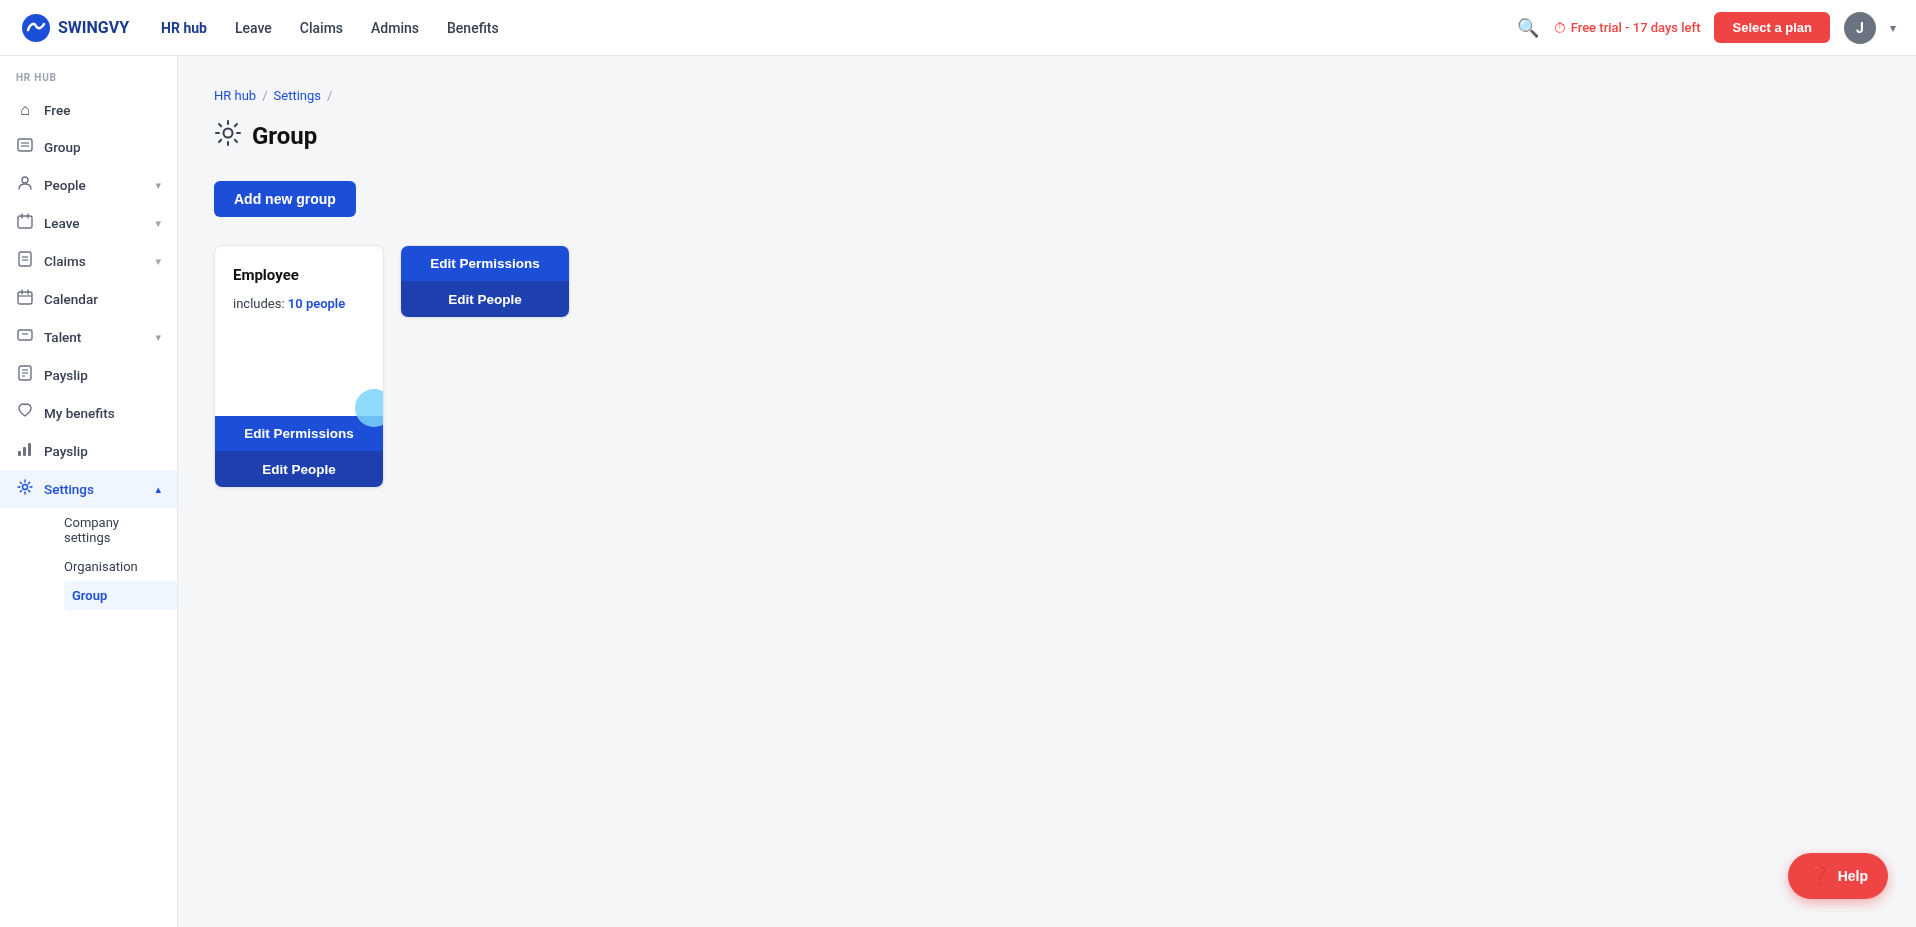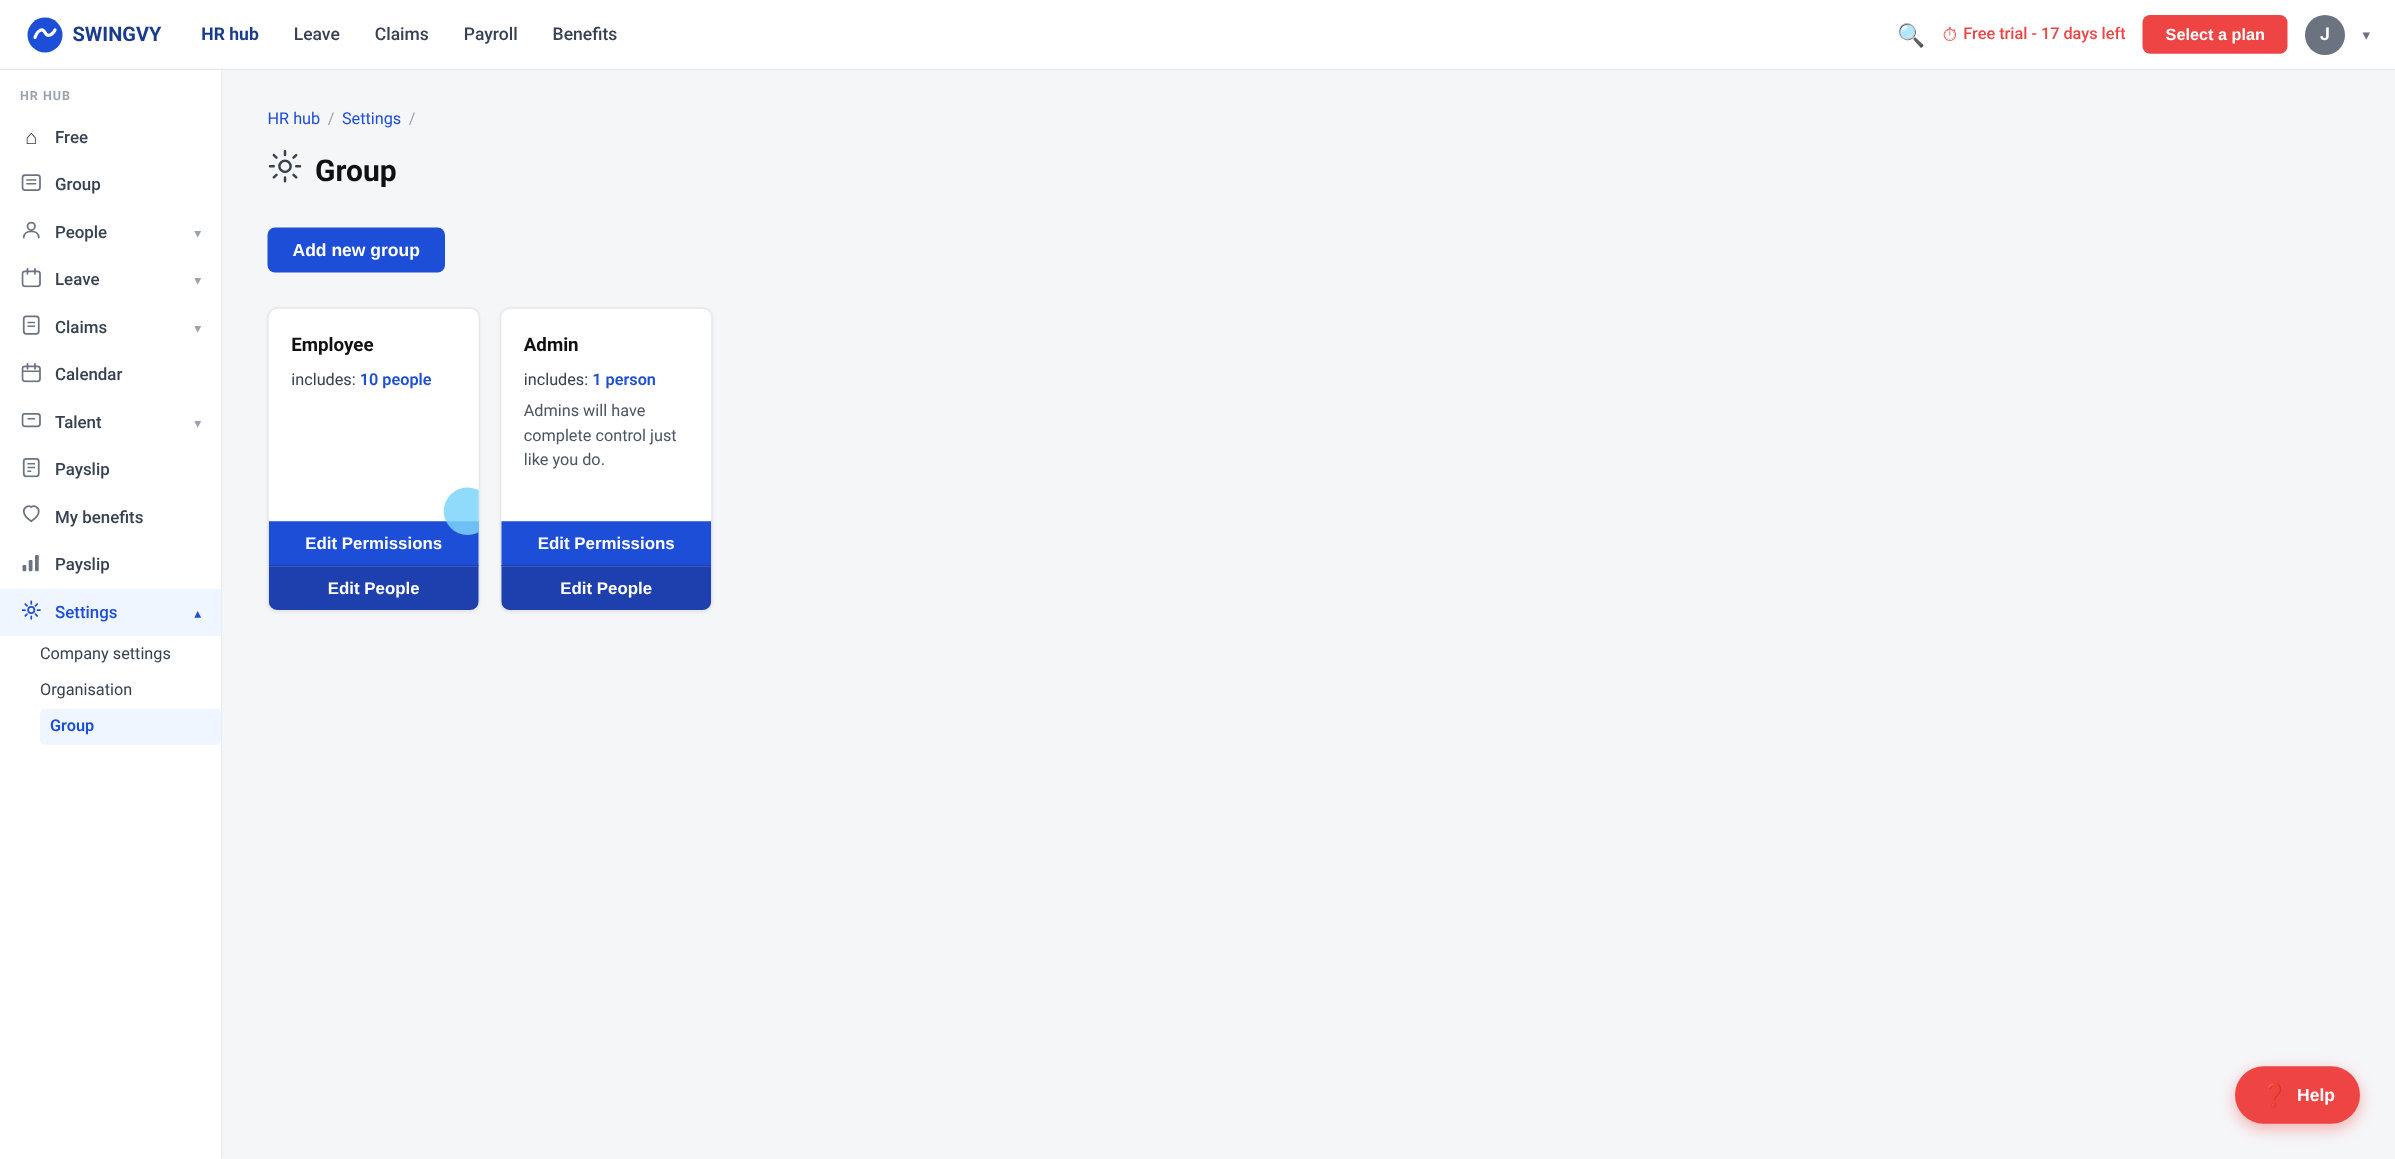--- a/index.html
+++ b/index.html
@@ -51,21 +51,21 @@
     .sidebar-item {
       display: flex; align-items: center; gap: 10px;
       padding: 9px 16px; cursor: pointer; color: #374151;
       font-size: 13.5px; font-weight: 500; border-radius: 0;
       text-decoration: none;
     }
     .sidebar-item.active { background: #eff6ff; color: #1d4ed8; }
     .sidebar-item .s-icon { font-size: 16px; min-width: 18px; text-align: center; }
     .sidebar-item .s-label { flex: 1; }
     .sidebar-item .s-chevron { font-size: 11px; color: #9ca3af; }
-    .sidebar-sub { padding-left: 32px; }
+    .sidebar-sub { padding-left: 64px; }
     .sidebar-sub-item {
       display: block; padding: 7px 16px 7px 0;
       cursor: pointer; color: #374151; font-size: 13px;
     }
     .sidebar-sub-item.active { color: #1d4ed8; font-weight: 600; background: #eff6ff; border-radius: 4px; padding-left: 8px; }
 
     
     .main {
       margin-left: 178px; margin-top: 56px;
       padding: 32px 36px;
@@ -132,21 +132,21 @@
     <svg class="logo-icon" viewBox="0 0 32 32" fill="none">
       <ellipse cx="16" cy="16" rx="14" ry="14" fill="#1d4ed8"></ellipse>
       <path d="M8 18 C10 12, 14 10, 16 14 C18 18, 22 16, 24 12" stroke="white" stroke-width="2.5" fill="none" stroke-linecap="round"></path>
     </svg>
     <span class="logo-text">SWINGVY</span>
   </div>
   <div class="nav-links">
     <a class="nav-link active">HR hub</a>
     <a class="nav-link">Leave</a>
     <a class="nav-link">Claims</a>
-    <a class="nav-link">Payroll</a>
+    <a class="nav-link">Admins</a>
     <a class="nav-link">Benefits</a>
   </div>
   <div class="topnav-right">
     <button class="search-icon-btn">🔍</button>
     <div class="free-trial-badge">
       <span class="clock-icon">⏱</span>
       <span>Free trial - 17 days left</span>
     </div>
     <button class="select-plan-btn">Select a plan</button>
     <div class="avatar">J</div>
@@ -301,28 +301,20 @@
         </div>
         <div class="card-bubble"></div>
       </div>
       <div class="card-actions">
         <button class="card-action-btn edit-permissions">Edit Permissions</button>
         <button class="card-action-btn edit-people">Edit People</button>
       </div>
     </div>
 
     <div class="group-card">
-      <div class="card-body">
-        <div class="card-title">Admin</div>
-        <div class="card-includes">
-          <span>includes:</span>
-          <a>1 person</a>
-        </div>
-        <div class="card-desc">Admins will have complete control just like you do.</div>
-      </div>
       <div class="card-actions">
         <button class="card-action-btn edit-permissions">Edit Permissions</button>
         <button class="card-action-btn edit-people">Edit People</button>
       </div>
     </div>
 
   </div>
 </main>
 
 <button class="help-btn">

